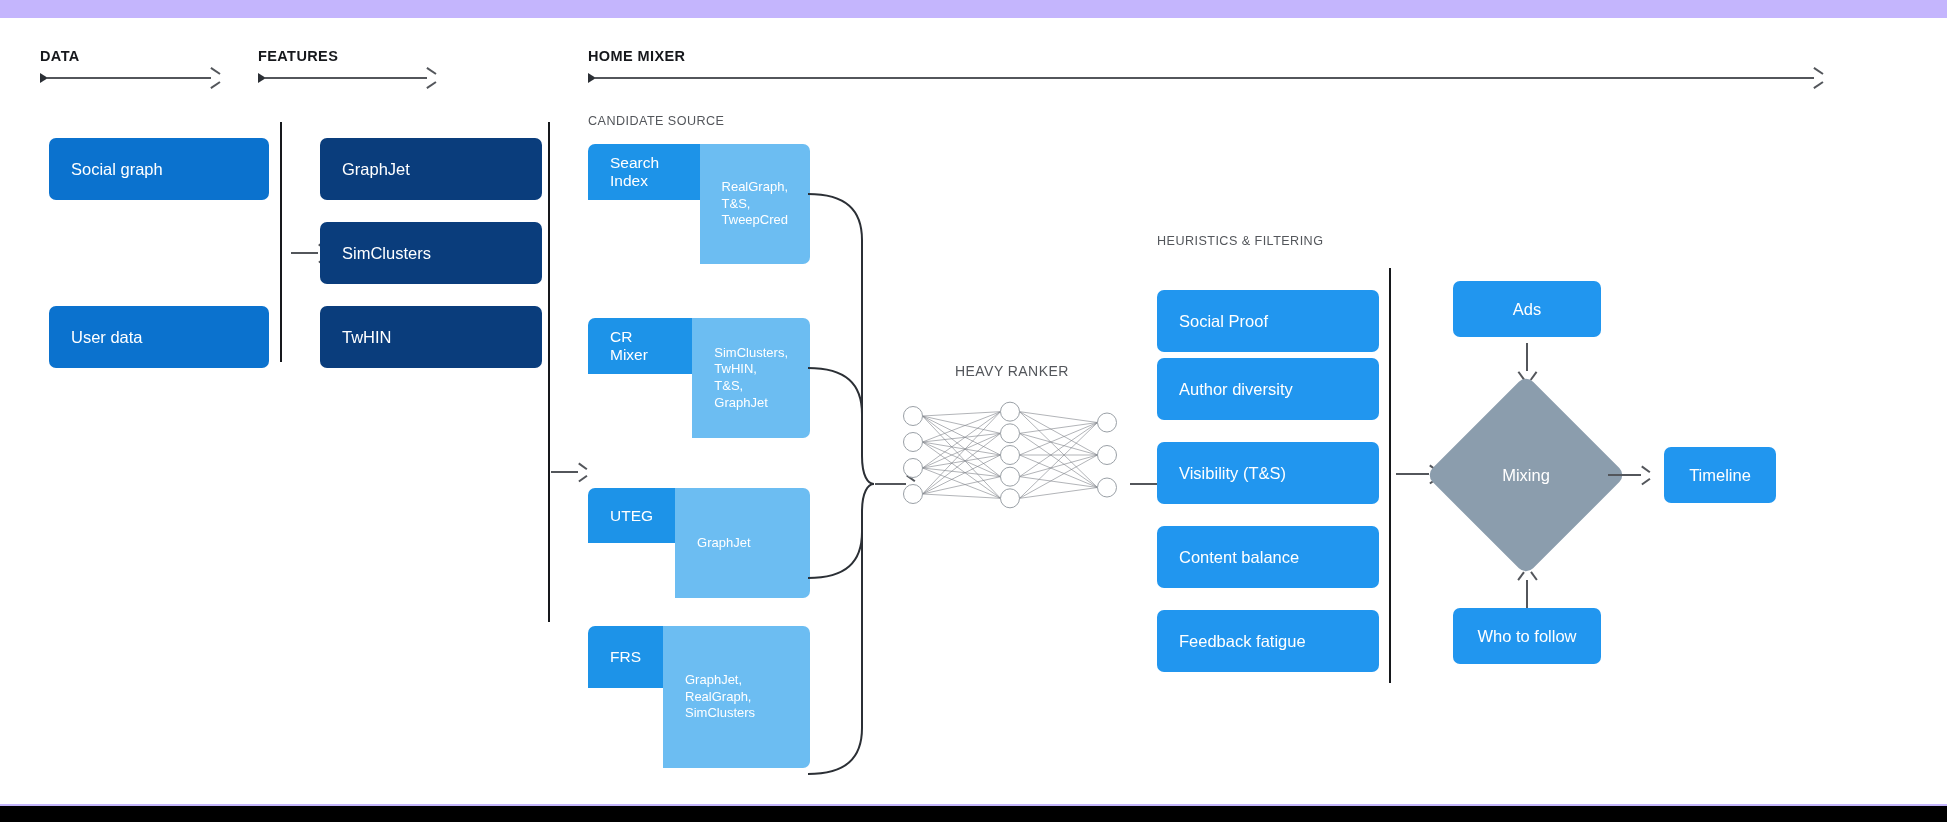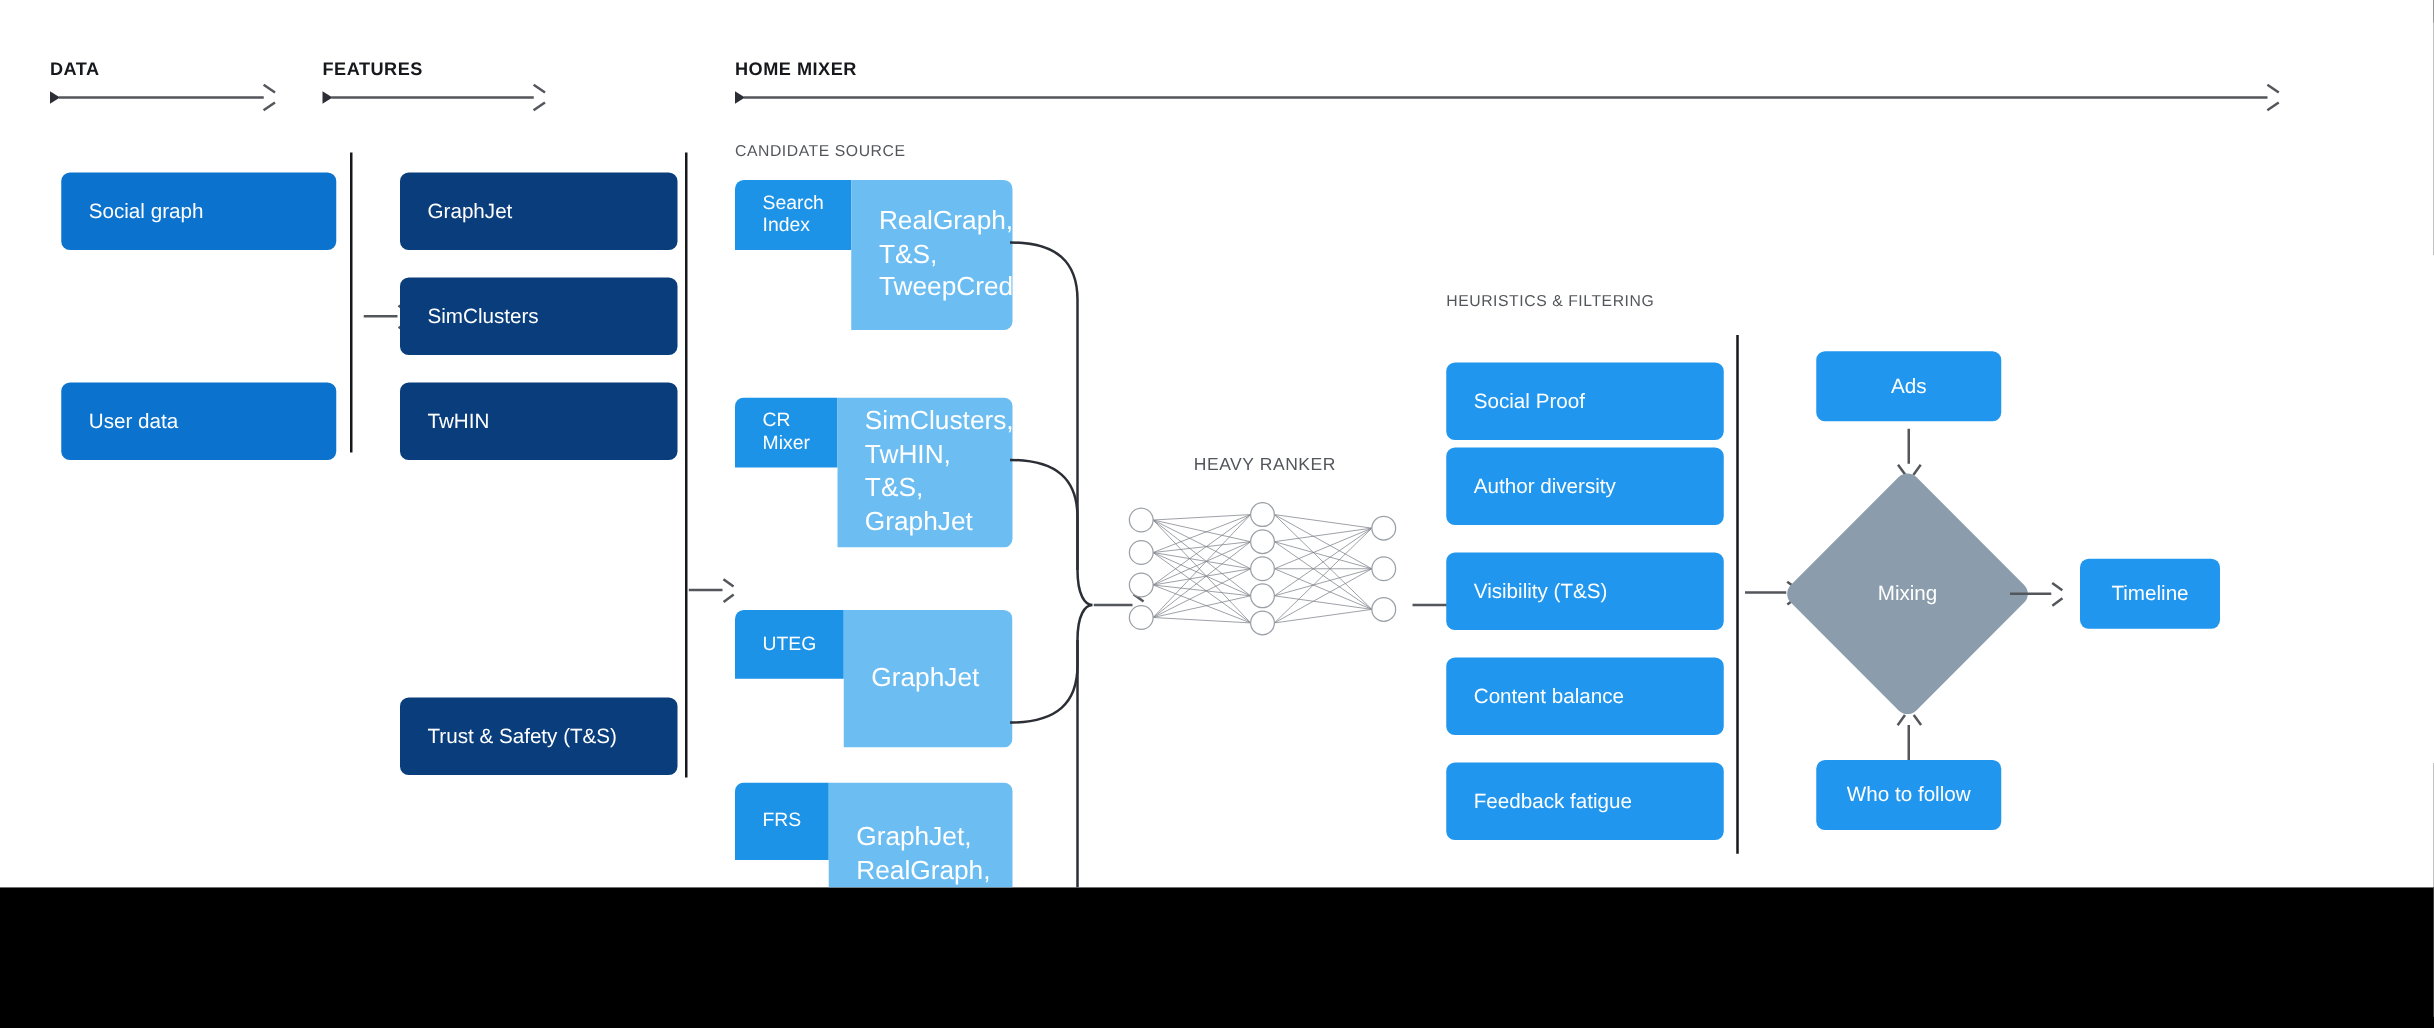--- a/index.html
+++ b/index.html
@@ -1,17 +1,17 @@
 <!DOCTYPE html>
 <html><head>
 <meta charset="utf-8">
 <style>
   html,body{margin:0;padding:0;background:#000;}
   body{font-family:"Liberation Sans",sans-serif;}
-  #stage{position:relative;width:1947px;height:710px;background:#ffffff;overflow:hidden;}
+  #stage{position:relative;width:1947px;height:806px;background:#c4b5fd;overflow:hidden;}
   #canvas{position:absolute;left:0;top:18px;width:1947px;height:786px;background:#fff;}
 
   
   .sec-title{position:absolute;font-size:14.5px;font-weight:700;color:#16181c;letter-spacing:.4px;white-space:nowrap;}
   .sec-rule{position:absolute;height:14px;}
   .sec-rule .bar{position:absolute;left:7px;right:9px;top:6px;height:2.1px;background:#53565b;}
   .sec-rule .tri{position:absolute;left:0;top:1.5px;width:0;height:0;border-top:5px solid transparent;border-bottom:5px solid transparent;border-left:8px solid #2b2f35;}
   .sec-rule .chev{position:absolute;right:0;top:0px;width:12px;height:14px;}
   .sec-rule .chev:before,.sec-rule .chev:after{content:"";position:absolute;left:1px;width:11px;height:2.1px;background:#53565b;}
   .sec-rule .chev:before{top:2px;transform:rotate(34deg);transform-origin:right center;}
@@ -22,21 +22,21 @@
   
   .divider{position:absolute;width:1.6px;background:#16181c;}
 
   
   .box{position:absolute;border-radius:7px;display:flex;align-items:center;box-sizing:border-box;padding-left:22px;color:#fff;font-size:16.5px;}
   .box.c{justify-content:center;padding-left:0;}
 
   
   .card{position:absolute;border-radius:7px;overflow:hidden;display:flex;flex-direction:row;}
   .card .head{display:flex;align-items:center;padding:0 22px;color:#fff;font-size:15.5px;box-sizing:border-box;}
-  .card .body{flex:1;display:flex;align-items:center;padding:0 22px;color:#fff;font-size:21px;line-height:1.28;box-sizing:border-box;}
+  .card .body{flex:1;display:flex;align-items:center;padding:0 22px;color:#fff;font-size:13px;line-height:1.28;box-sizing:border-box;}
 
   
   .arrow{position:absolute;height:12px;}
   .arrow .shaft{position:absolute;left:0;top:5px;height:1.8px;background:#53565b;}
   .arrow .tip{position:absolute;top:0;width:10px;height:12px;}
   .arrow .tip:before,.arrow .tip:after{content:"";position:absolute;left:0;width:9.5px;height:1.8px;background:#53565b;}
   .arrow .tip:before{top:1.5px;transform:rotate(36deg);transform-origin:right center;}
   .arrow .tip:after{top:8.5px;transform:rotate(-36deg);transform-origin:right center;}
 
   .varrow{position:absolute;width:12px;}
@@ -103,23 +103,20 @@
   </div>
 
   <div class="box" style="left:320px;top:120px;width:222px;height:62px;background:#0a3d7c;">
     <span>GraphJet</span>
   </div>
   <div class="box" style="left:320px;top:204px;width:222px;height:62px;background:#0a3d7c;">
     <span>SimClusters</span>
   </div>
   <div class="box" style="left:320px;top:288px;width:222px;height:62px;background:#0a3d7c;">
     <span>TwHIN</span>
-  </div>
-  <div class="box" style="left:320px;top:540px;width:222px;height:62px;background:#0a3d7c;">
-    <span>Trust &amp; Safety (T&amp;S)</span>
   </div>
 
   <div class="arrow" style="left:551px;top:448px;width:36px;">
     <div class="shaft" style="width:27px;"></div>
     <div class="tip" style="left:26px;"></div>
   </div>
 
   <div class="card" style="left:588px;top:126px;width:222px;height:120px;">
     <div class="head" style="height:56px;background:#1d93e8;">Search Index</div>
     <div class="body" style="background:#6cbdf2;">RealGraph, T&amp;S, TweepCred</div>

